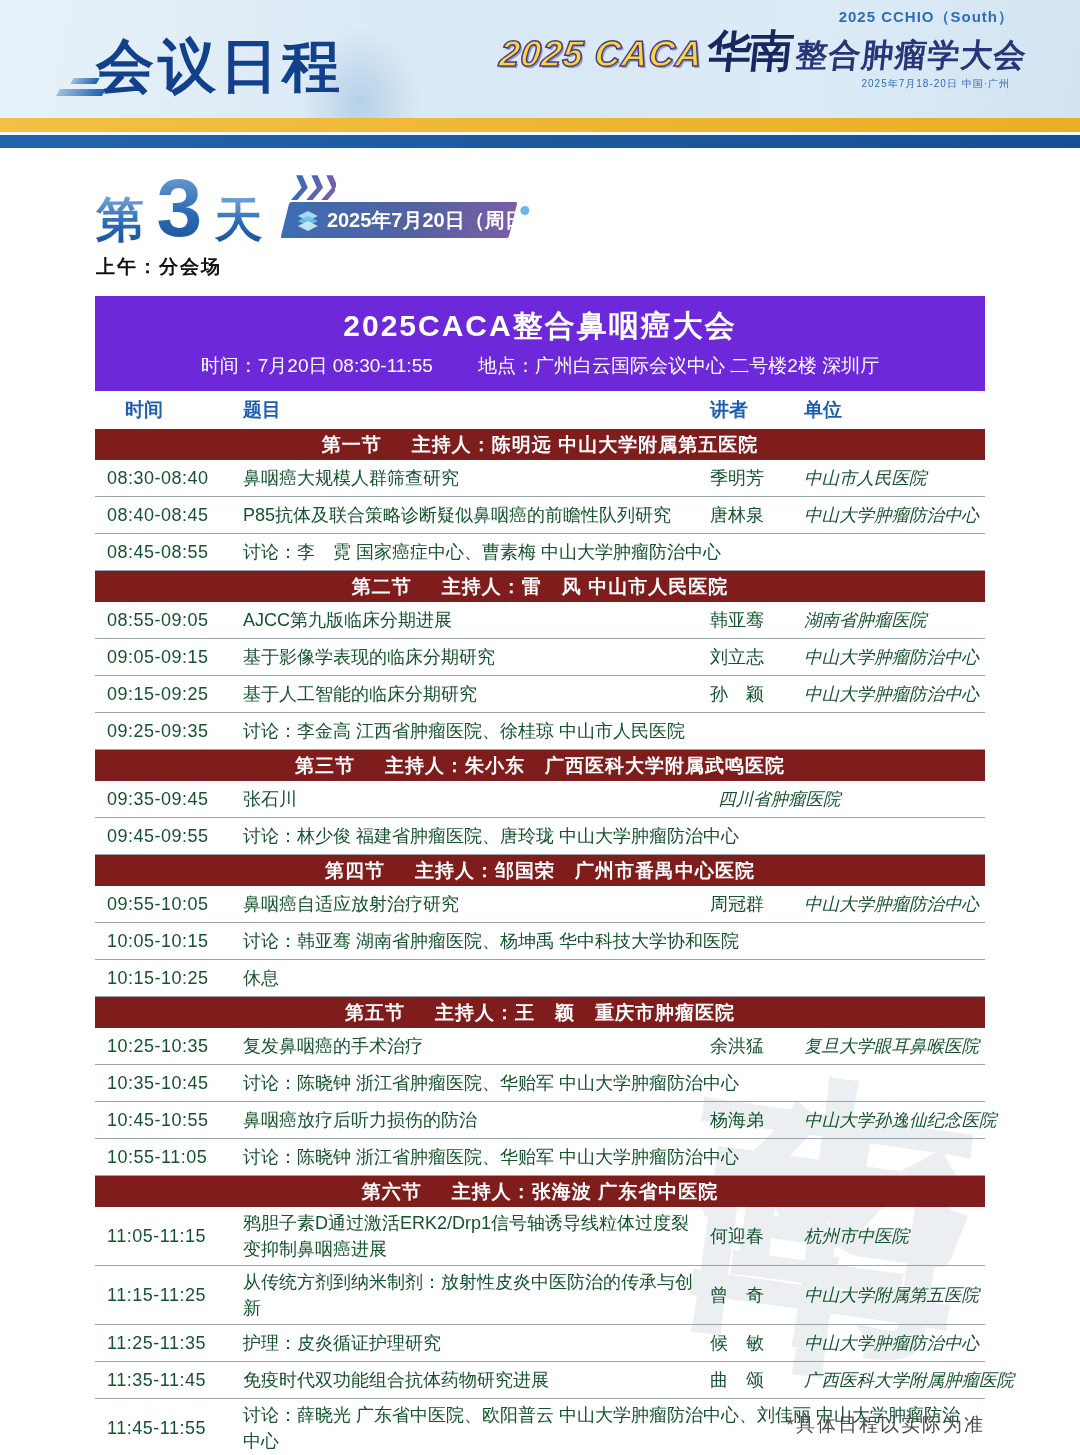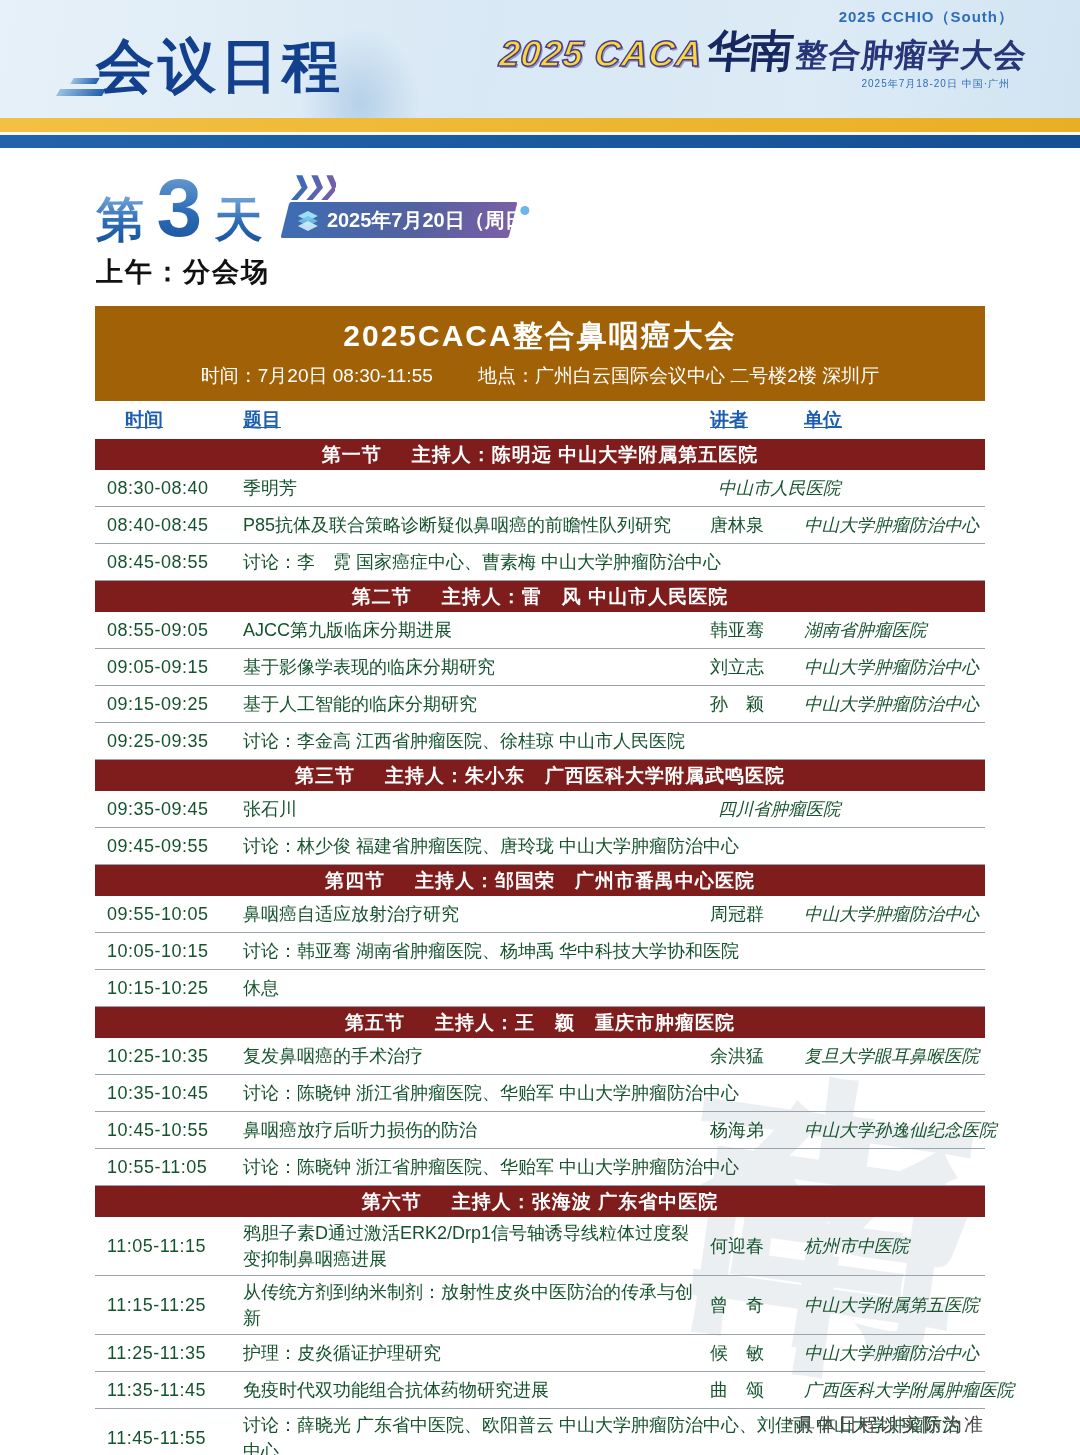--- a/index.html
+++ b/index.html
@@ -81,45 +81,45 @@
     background:linear-gradient(90deg,#3e6cb2 0%,#55629f 60%,#7a5ea6 100%);
     transform:skewX(-14deg); border-radius:2px;
     display:flex; align-items:center; padding-left:12px;
   }
   .date-badge-inner { transform:skewX(14deg); display:flex; align-items:center; gap:8px; }
   .date-badge-text { color:#ffffff; font-size:20px; font-weight:700; letter-spacing:0; white-space:nowrap;}
   .badge-dot {
     position:absolute; right:-14px; top:4px; width:9px; height:9px; border-radius:50%;
     background:#6db6e8; transform:skewX(14deg);
   }
-  .session-label { margin:10px 0 0 96px; font-size:27px; font-weight:900; color:#111111; letter-spacing:2px;}
+  .session-label { margin:10px 0 0 96px; font-size:19px; font-weight:900; color:#111111; letter-spacing:2px;}
 
   
   .watermark {
     position:absolute; top:880px; left:740px; z-index:0;
     font-family:"DejaVu Serif", serif;
     writing-mode:vertical-rl; text-orientation:upright;
     font-size:280px; font-weight:900; line-height:1;
     color:#aebbc6; opacity:.22; transform:rotate(8deg);
     pointer-events:none; letter-spacing:-30px;
   }
 
   
   .table-wrap { position:relative; z-index:1; width:890px; margin:16px 0 0 95px; }
   .table-title {
-    background:#a16207; color:#ffffff; text-align:center; padding:10px 0 12px 0;
+    background:#6d28d9; color:#ffffff; text-align:center; padding:10px 0 12px 0;
   }
   .table-title h1 { font-size:30px; font-weight:900; letter-spacing:2px; }
   .table-title .meta { margin-top:6px; font-size:19px; font-weight:500; }
   .table-title .meta span { margin:0 20px; }
 
   .col-header {
     display:grid; grid-template-columns:148px 467px 86px 1fr;
     align-items:center; height:38px;
-    color:#1d5fae; font-size:19px; font-weight:800;text-decoration:underline;
+    color:#1d5fae; font-size:19px; font-weight:800;
   }
   .col-header .c-time { padding-left:30px; }
   .col-header .c-unit { padding-left:8px; }
 
   .sec-bar {
     background:#7f1d1d; color:#ffffff; height:31px;
     display:flex; align-items:center; justify-content:center; gap:30px;
     font-size:19px; font-weight:800; letter-spacing:1px;
   }
 
@@ -203,20 +203,21 @@
     <div class="c-speaker">讲者</div>
     <div class="c-unit">单位</div>
   </div>
   <div id="schedule-body">
       <div class="sec-bar">
         <span class="sec-label">第一节</span>
         <span class="sec-chair">主持人：陈明远 中山大学附属第五医院</span>
       </div>
       <div class="row">
         <div class="cell-time">08:30-08:40</div>
+        <div class="cell-title">鼻咽癌大规模人群筛查研究</div>
         <div class="cell-speaker">季明芳</div>
         <div class="cell-unit">中山市人民医院</div>
       </div>
       <div class="row">
         <div class="cell-time">08:40-08:45</div>
         <div class="cell-title">P85抗体及联合策略诊断疑似鼻咽癌的前瞻性队列研究</div>
         <div class="cell-speaker">唐林泉</div>
         <div class="cell-unit">中山大学肿瘤防治中心</div>
       </div>
       <div class="row row-span">

